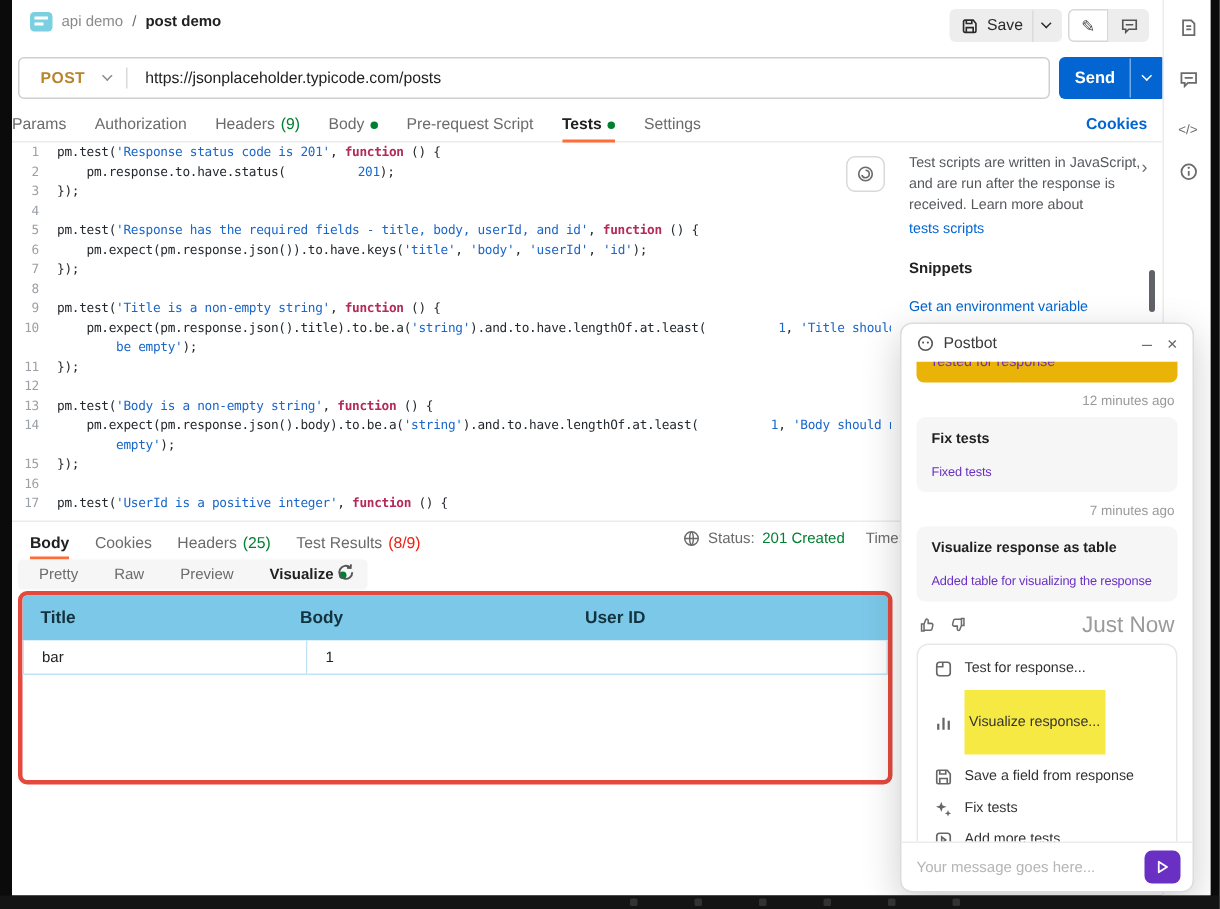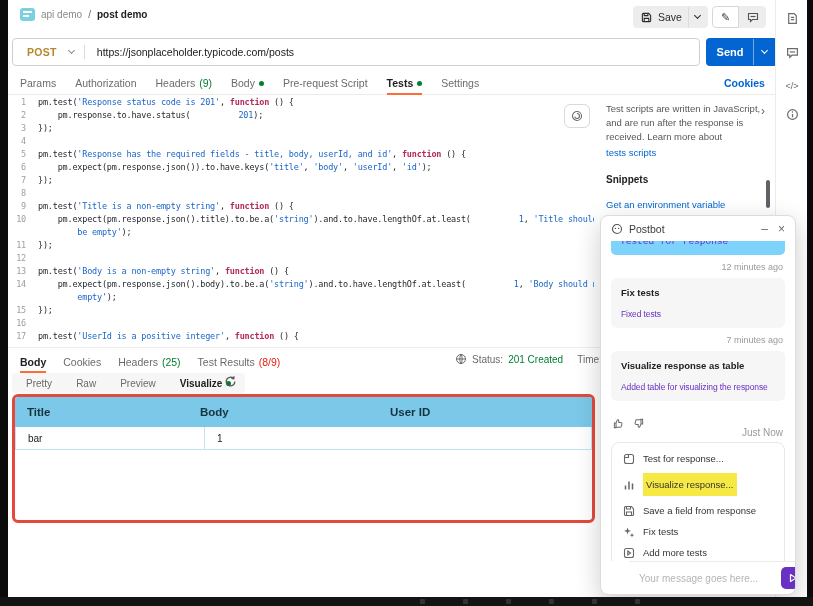--- a/index.html
+++ b/index.html
@@ -32,21 +32,21 @@
            display:flex;align-items:center;background:#fff;}
   .method{color:var(--post);font-weight:bold;font-size:10.5px;padding:0 12px 0 14px;letter-spacing:.3px;}
   .method-chev{color:#8a8a8a;margin-right:10px;}
   .url-text{font-size:10.5px;color:#212121;padding-left:12px;}
   .send-btn{position:absolute;left:698px;top:38px;width:72px;height:28px;background:var(--blue);border-radius:4px;
             color:#fff;display:flex;align-items:center;justify-content:center;gap:8px;font-size:11px;font-weight:bold;}
   .send-btn .vsep{background:rgba(255,255,255,.45);height:26px;margin-left:2px;}
 
   
   .tabs-row{position:absolute;left:0;top:72px;width:767px;height:23px;border-bottom:1px solid #ececec;}
-  .tabs-inner{display:flex;gap:19px;padding-left:12px;height:100%;align-items:center;}
+  .tabs-inner{display:flex;gap:19px;height:100%;align-items:center;}
   .tab{font-size:10.5px;color:#6b6b6b;display:flex;align-items:center;gap:4px;position:relative;height:100%;}
   .tab.active{color:#212121;font-weight:bold;}
   .tab.active:after{content:"";position:absolute;left:0;right:0;bottom:-1px;height:2px;background:var(--orange);}
   .badge-green{color:var(--green);font-size:10.5px;}
   .dot{width:5px;height:5px;border-radius:50%;background:var(--green);display:inline-block;}
   .cookies{position:absolute;left:716px;top:77px;font-size:10.5px;font-weight:bold;color:var(--blue);}
 
   
   .editor{position:absolute;left:0;top:96px;width:586px;height:249px;overflow:hidden;background:#fff;}
   .code-line{display:flex;font-family:"DejaVu Sans Mono",monospace;font-size:8.5px;line-height:13px;letter-spacing:-0.2px;}
@@ -101,33 +101,33 @@
   .col0{width:173px;flex:none;}
   .col1{width:190px;flex:none;}
   .col2{flex:1;}
 
   
   .postbot{position:absolute;left:592px;top:215px;width:196px;height:380px;background:#fff;border:1px solid #dcdcdc;
            border-radius:8px;box-shadow:0 8px 26px rgba(0,0,0,.20);display:flex;flex-direction:column;overflow:hidden;}
   .pb-header{height:25px;flex:none;display:flex;align-items:center;padding:0 10px;gap:6px;font-size:10.5px;color:#3a3b3d;}
   .pb-winbtns{margin-left:auto;display:flex;gap:10px;color:#6b6b6b;font-size:12px;line-height:12px;}
   .pb-body{flex:1;overflow:hidden;padding:0 10px;}
-  .pb-partial{height:14px;overflow:hidden;background:#7dd3fc;border-radius:0 0 5px 5px;position:relative;font-family:Liberation Mono, monospace;}
+  .pb-partial{height:14px;overflow:hidden;background:#eab308;border-radius:0 0 5px 5px;position:relative;}
   .pb-partial span{position:absolute;top:-5px;left:9px;color:var(--purple);font-size:9.5px;}
   .pb-time{text-align:right;font-size:9px;color:#9a9a9a;margin:7px 2px 6px;}
   .pb-card{background:#f6f6f6;border-radius:6px;padding:9px 10px;}
   .pb-prompt{font-size:9.5px;color:#212121;font-weight:bold;}
   .pb-result{font-size:8.5px;letter-spacing:-0.1px;color:var(--purple);margin-top:11px;}
   .pb-feedback{display:flex;align-items:center;gap:9px;margin:7px 2px 4px;color:#6b6b6b;}
-  .pb-feedback .when{margin-left:auto;font-size:10px;color:#9a9a9a;margin-top:19px;}
+  .pb-feedback .when{margin-left:auto;font-size:15px;color:#9a9a9a;}
   .pb-suggestions{border:1px solid #e8e8e8;border-radius:8px;margin-top:4px;padding:5px 0;}
   .pb-sug{display:flex;align-items:center;gap:8px;padding:4px 10px;font-size:9.5px;color:#333;}
   .pb-sug .s-icon{width:13px;height:13px;color:#666;display:flex;align-items:center;justify-content:center;flex:none;}
-  .hl{background:var(--yellow);padding:6px 3px;}
-  .pb-input{flex:none;height:33px;border-top:1px solid #ececec;display:flex;align-items:center;padding:0 8px;gap:8px;margin-left:28px;}
+  .hl{background:var(--yellow);padding:16px 3px;}
+  .pb-input{flex:none;height:33px;border-top:1px solid #ececec;display:flex;align-items:center;padding:0 8px;gap:8px;}
   .pb-input input{flex:1;border:none;outline:none;font-size:10px;color:#444;font-family:"Liberation Sans",sans-serif;}
   .pb-input input::placeholder{color:#b5b5b5;}
   .pb-send{width:24px;height:22px;background:var(--purple);border-radius:5px;display:flex;align-items:center;
            justify-content:center;flex:none;}
 
   
   .dock{position:absolute;left:0;bottom:0;width:813px;height:9px;background:#141414;display:flex;align-items:center;
         gap:38px;padding-left:420px;}
   .dock i{width:5px;height:5px;border-radius:1px;background:#4a4a4a;opacity:.55;display:block;}
   svg{display:block;}

